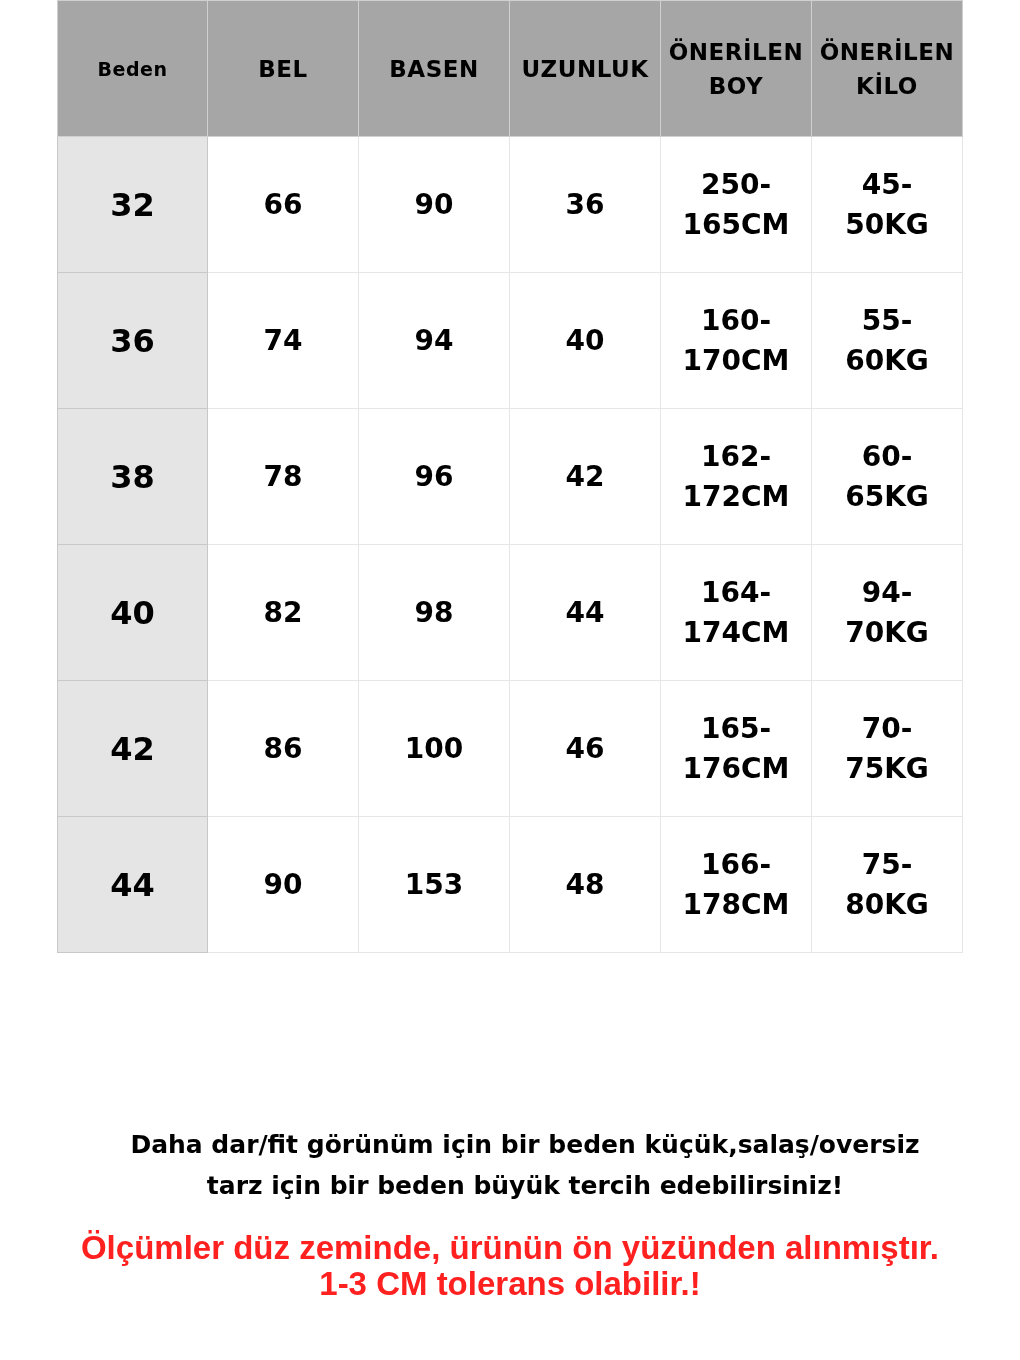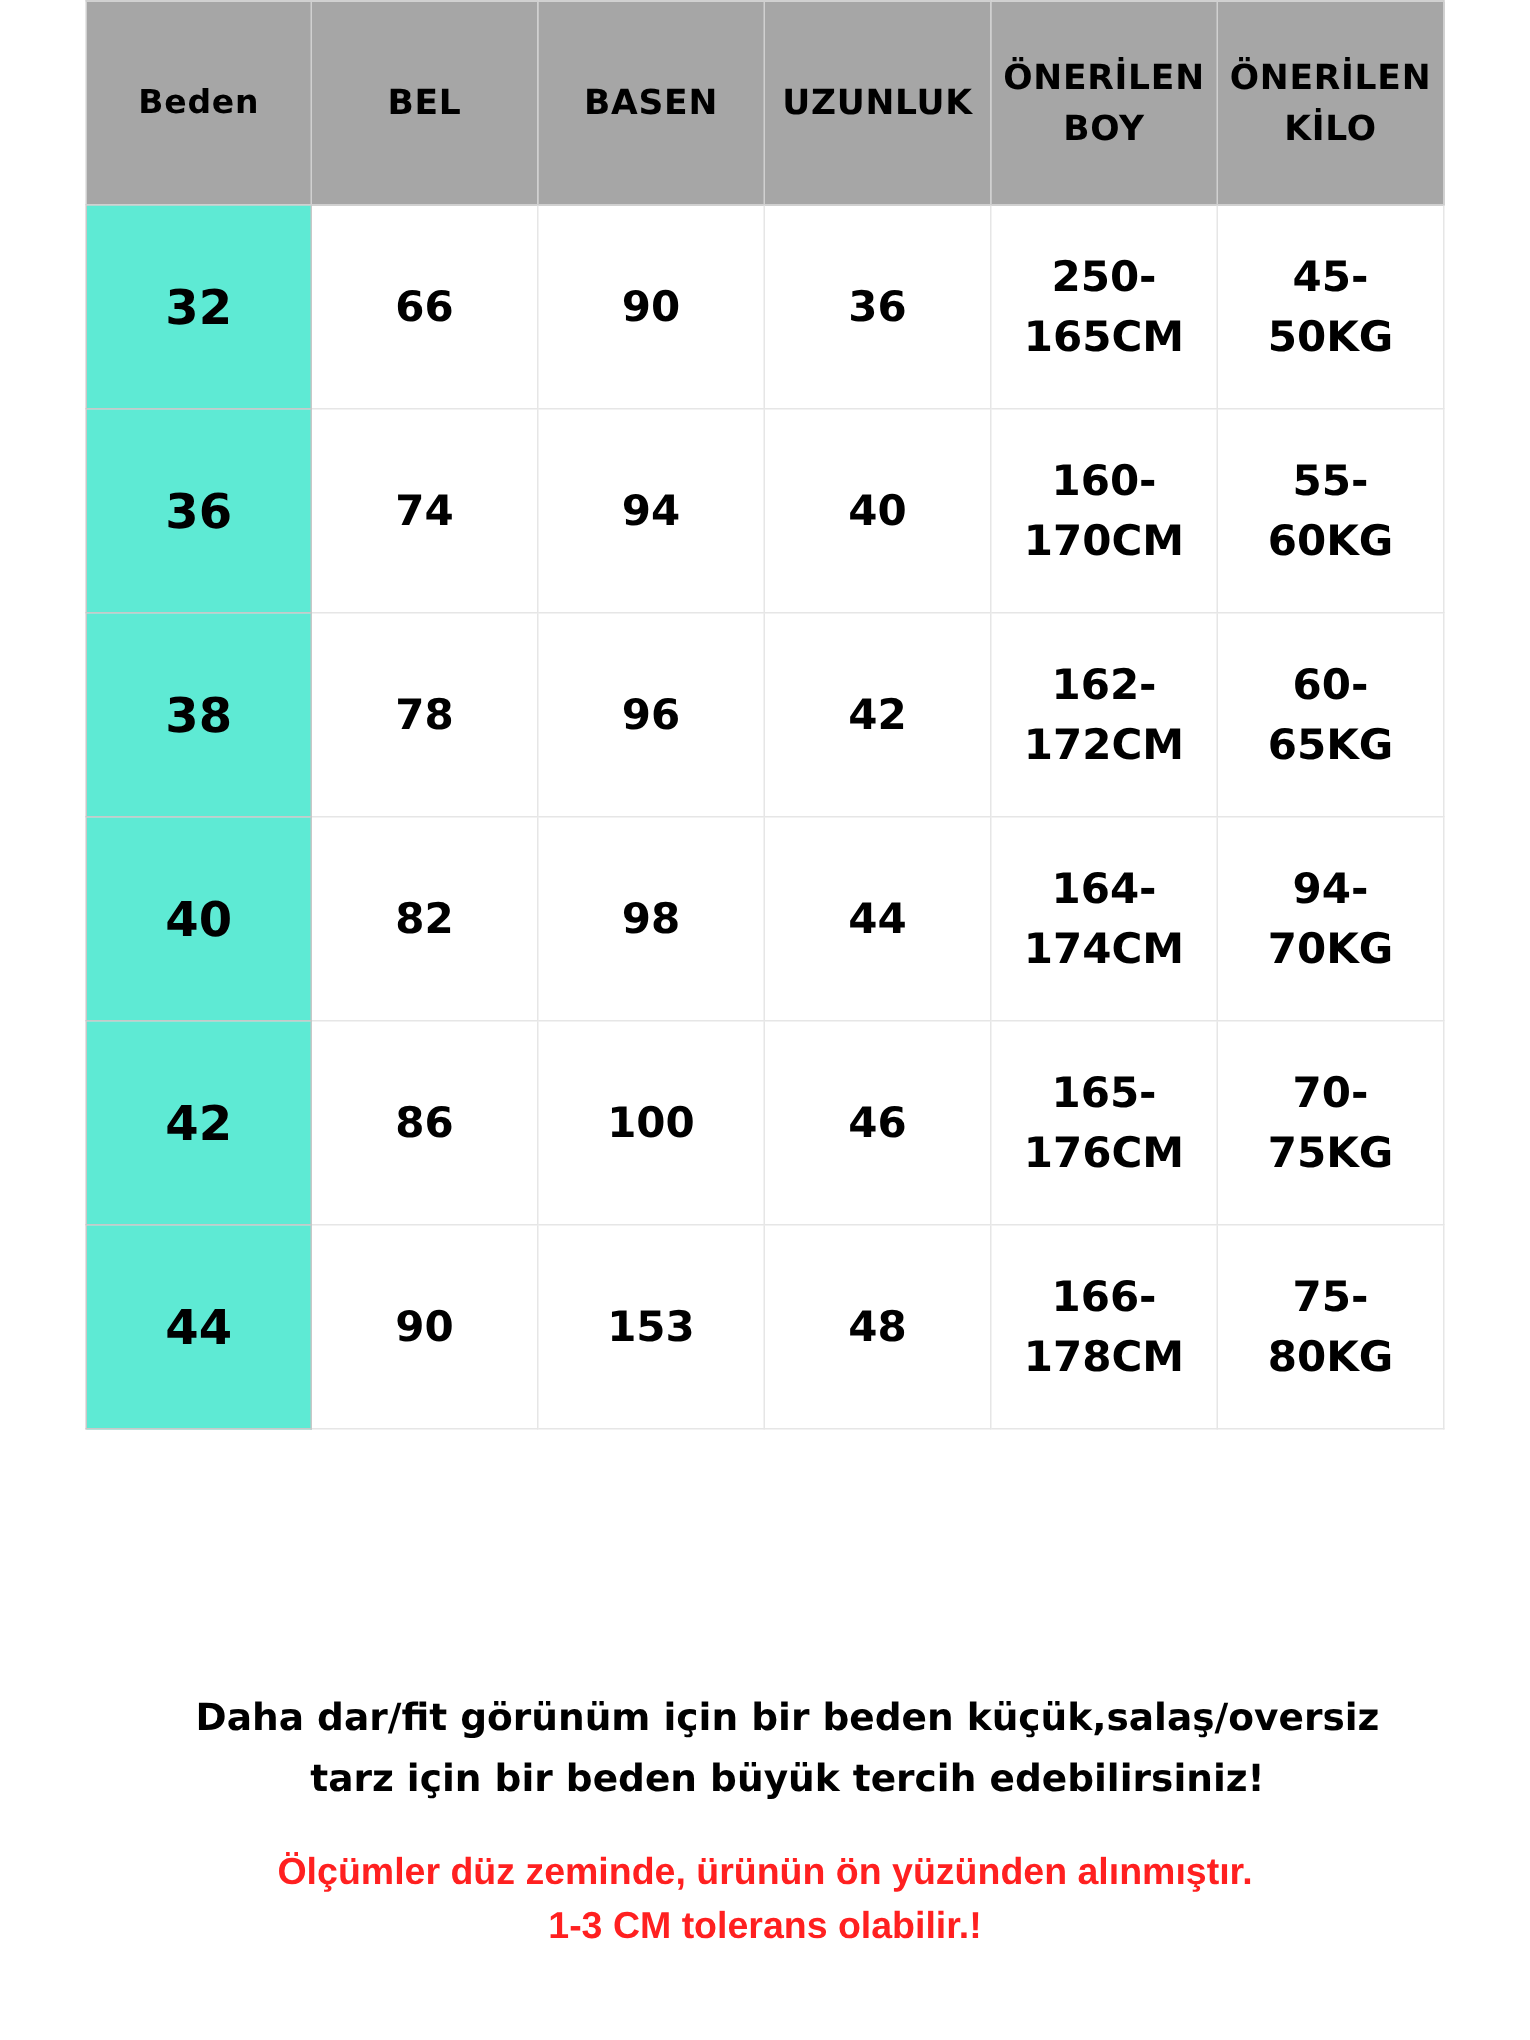--- a/index.html
+++ b/index.html
@@ -32,29 +32,29 @@
     }
     .size-table thead th {
       background: #a6a6a6;
       height: 135px;
       font-size: 23px;
       line-height: 34px;
       letter-spacing: 0.5px;
       border-color: #d0d0d0;
     }
     .size-table thead th.beden-head {
-      font-size: 22px;
+      font-size: 19px;
     }
     .size-table tbody td {
       height: 135px;
       font-size: 28px;
       line-height: 40px;
     }
     .size-table tbody td.beden-cell {
-      background: #5eead4;
+      background: #e5e5e5;
       font-size: 32px;
       border-color: #c8c8c8;
     }
     .col-beden { width: 150px; }
     .col { width: 151px; }
     .notes {
       position: absolute;
       left: 0;
       top: 1124px;
       width: 1050px;
@@ -66,21 +66,21 @@
       color: #000000;
     }
     .warning {
       position: absolute;
       left: 0;
       top: 1230px;
       width: 1020px;
       text-align: center;
       font-family: "Liberation Sans", sans-serif;
       font-weight: bold;
-      font-size: 25px;
+      font-size: 33px;
       line-height: 36px;
       color: #ff2020;
     }
   </style>
 </head>
 <body>
 
 <table class="size-table">
   <colgroup>
     <col class="col-beden">

